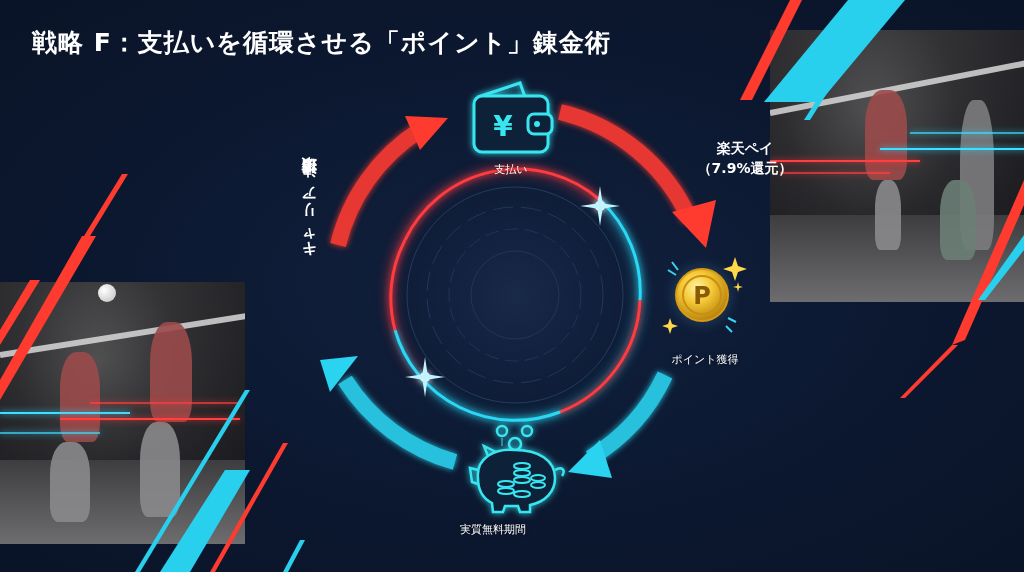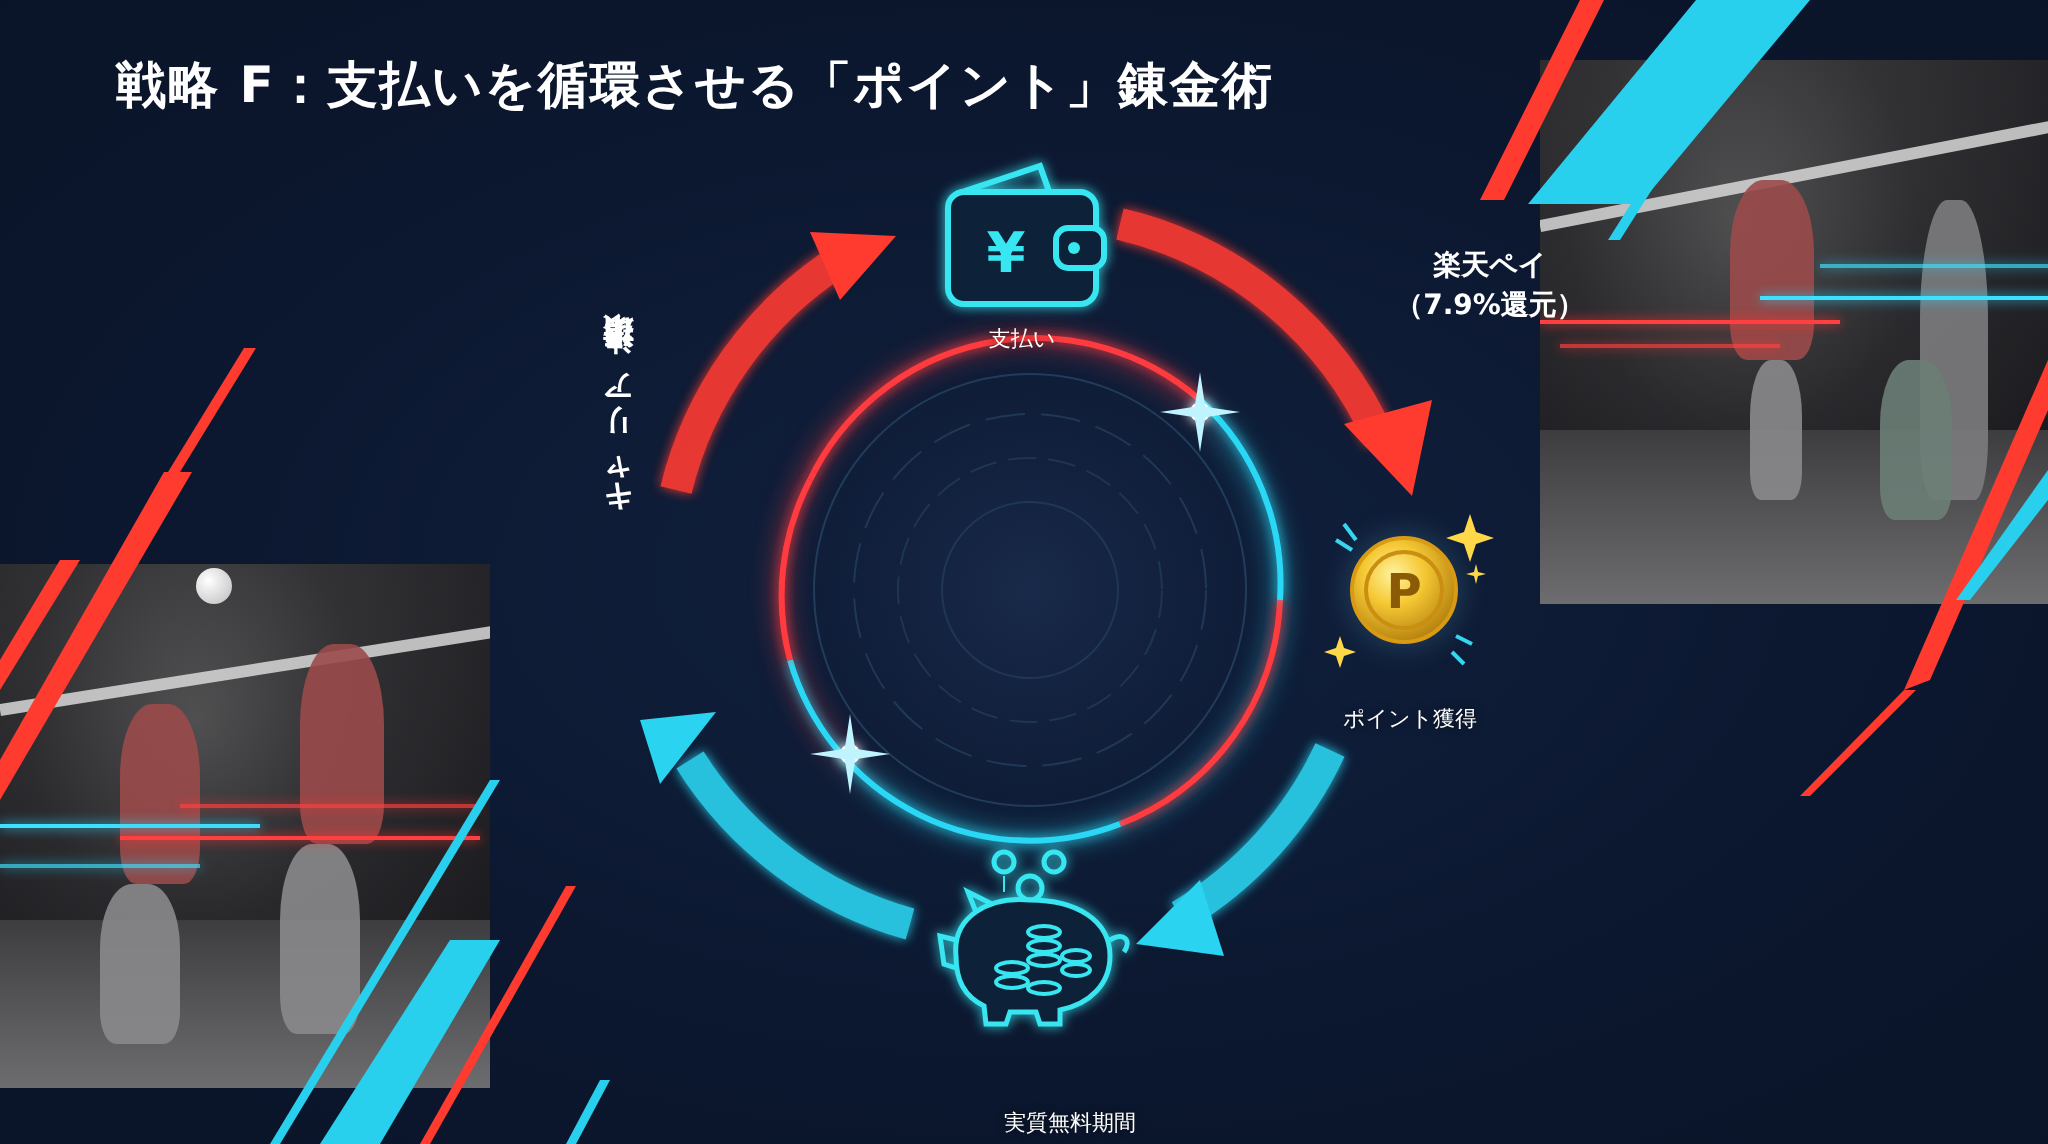--- a/index.html
+++ b/index.html
@@ -11,21 +11,21 @@
     position: relative;
   }
   .slide {
     position: absolute; inset: 0;
     background: radial-gradient(ellipse at 50% 50%, #11213f 0%, #0c1830 55%, #0a1428 100%);
     overflow: hidden;
   }
   .title {
     position: absolute; left: 32px; top: 26px;
     font-size: 25px; font-weight: bold; letter-spacing: 1px;
-    color: #ffffff; white-space: nowrap; margin-left: 26px;
+    color: #ffffff; white-space: nowrap;
   }
   
   .photo {
     position: absolute; overflow: hidden;
     background:
       linear-gradient(180deg, rgba(20,20,24,0.2) 0%, rgba(10,10,14,0.5) 100%),
       radial-gradient(ellipse at 40% 30%, #6a6a6a 0%, #3b3b3e 40%, #1c1c20 100%);
   }
   .photo-right { left: 770px; top: 30px; width: 254px; height: 272px; }
   .photo-left  { left: 0; top: 282px; width: 245px; height: 262px; }
@@ -55,21 +55,21 @@
     box-shadow: 0 0 6px #28d6ff;
   }
   
   .node-label {
     position: absolute; font-size: 11px; font-weight: normal; color: #ffffff;
     text-align: center; white-space: nowrap;
     text-shadow: 0 0 4px rgba(0,0,0,0.6);
   }
   .edge-label {
     position: absolute; font-size: 14px; font-weight: bold; color: #ffffff;
-    text-align: center; line-height: 20px; white-space: nowrap;
+    text-align: center; line-height: 20px; white-space: nowrap; margin-top: 15px;
   }
   .vertical-label {
     position: absolute; left: 300px; top: 182px;
     writing-mode: vertical-rl; transform: rotate(180deg);
     font-size: 15px; font-weight: bold; letter-spacing: 2px; color: #ffffff;
   }
   .center-label {
     position: absolute; left: 380px; top: 280px; width: 270px;
     text-align: center; font-size: 23px; font-weight: bold; color: #fff;
     text-shadow: 0 0 8px #ff3040, 0 0 16px rgba(255,40,60,0.6);
@@ -236,21 +236,21 @@
           <ellipse cx="538" cy="485" rx="7" ry="3"></ellipse>
         <ellipse cx="522" cy="494" rx="8" ry="3"></ellipse>
       </g>
     </g>
   </svg>
 
   <div class="title">戦略 F：支払いを循環させる「ポイント」錬金術</div>
 
   <div class="node-label" style="left:476px; top:162px; width:70px;">支払い</div>
   <div class="node-label" style="left:650px; top:352px; width:110px;">ポイント獲得</div>
-  <div class="node-label" style="left:470px; top:522px; width:130px;margin-top:32px;">実質無料期間</div>
+  <div class="node-label" style="left:428px; top:522px; width:130px;">実質無料期間</div>
 
   <div class="edge-label" style="left:690px; top:123px; width:110px;">
     <div>楽天ペイ</div>
     <div>（7.9%還元）</div>
   </div>
   <div class="vertical-label">キャリア決済循環</div>
 
 </div>
 
 </body></html>

